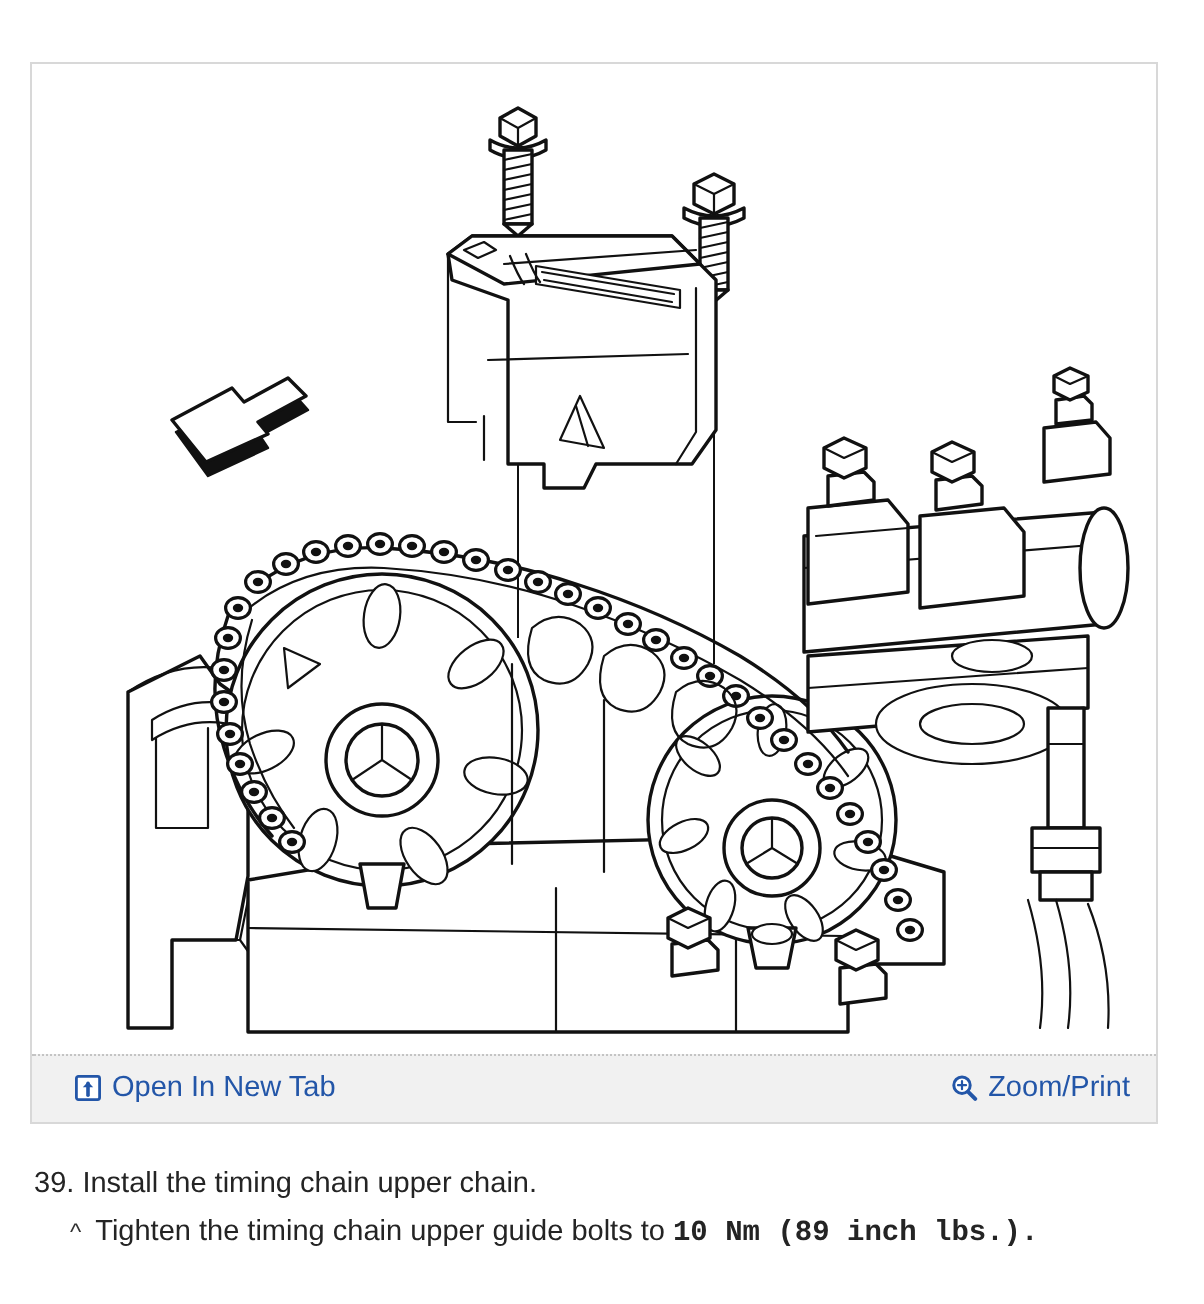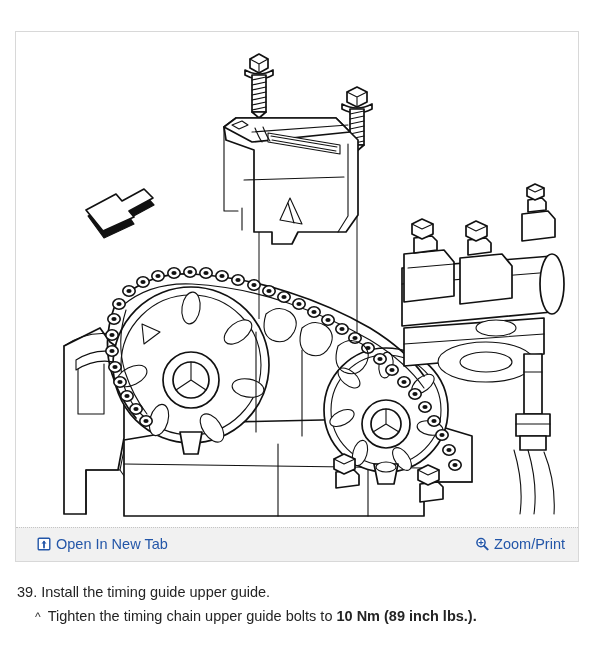--- a/index.html
+++ b/index.html
@@ -94,21 +94,21 @@
     gap: 7px;
     margin-top: 2px;
     padding-left: 18px;
     white-space: nowrap;
   }
   #substep-bullet {
     font-size: 12px;
     color: #333;
     line-height: 22px;
   }
-  .torque-value { font-weight: bold; }
+  .torque-value { font-weight: bold; font-family: Liberation Mono, monospace; }
 </style>
 </head>
 <body>
 
 <div id="figure-panel">
 
   <div id="figure-canvas">
     <svg width="562" height="495" viewBox="0 0 562 495" xmlns="http://www.w3.org/2000/svg">
       <defs>
         <style>
@@ -365,21 +365,21 @@
       <span class="label">Zoom/Print</span>
     </a>
 
   </div>
 </div>
 
 <div id="instructions">
 
   <div id="step-line">
     <span>39.</span>
-    <span>Install the timing guide upper guide.</span>
+    <span>Install the timing chain upper chain.</span>
   </div>
 
   <div id="substep-line">
     <span id="substep-bullet">^</span>
     <span><span>Tighten the timing chain upper guide bolts to </span><span class="torque-value">10 Nm (89 inch lbs.).</span></span>
   </div>
 
 </div>
 
 </body></html>

